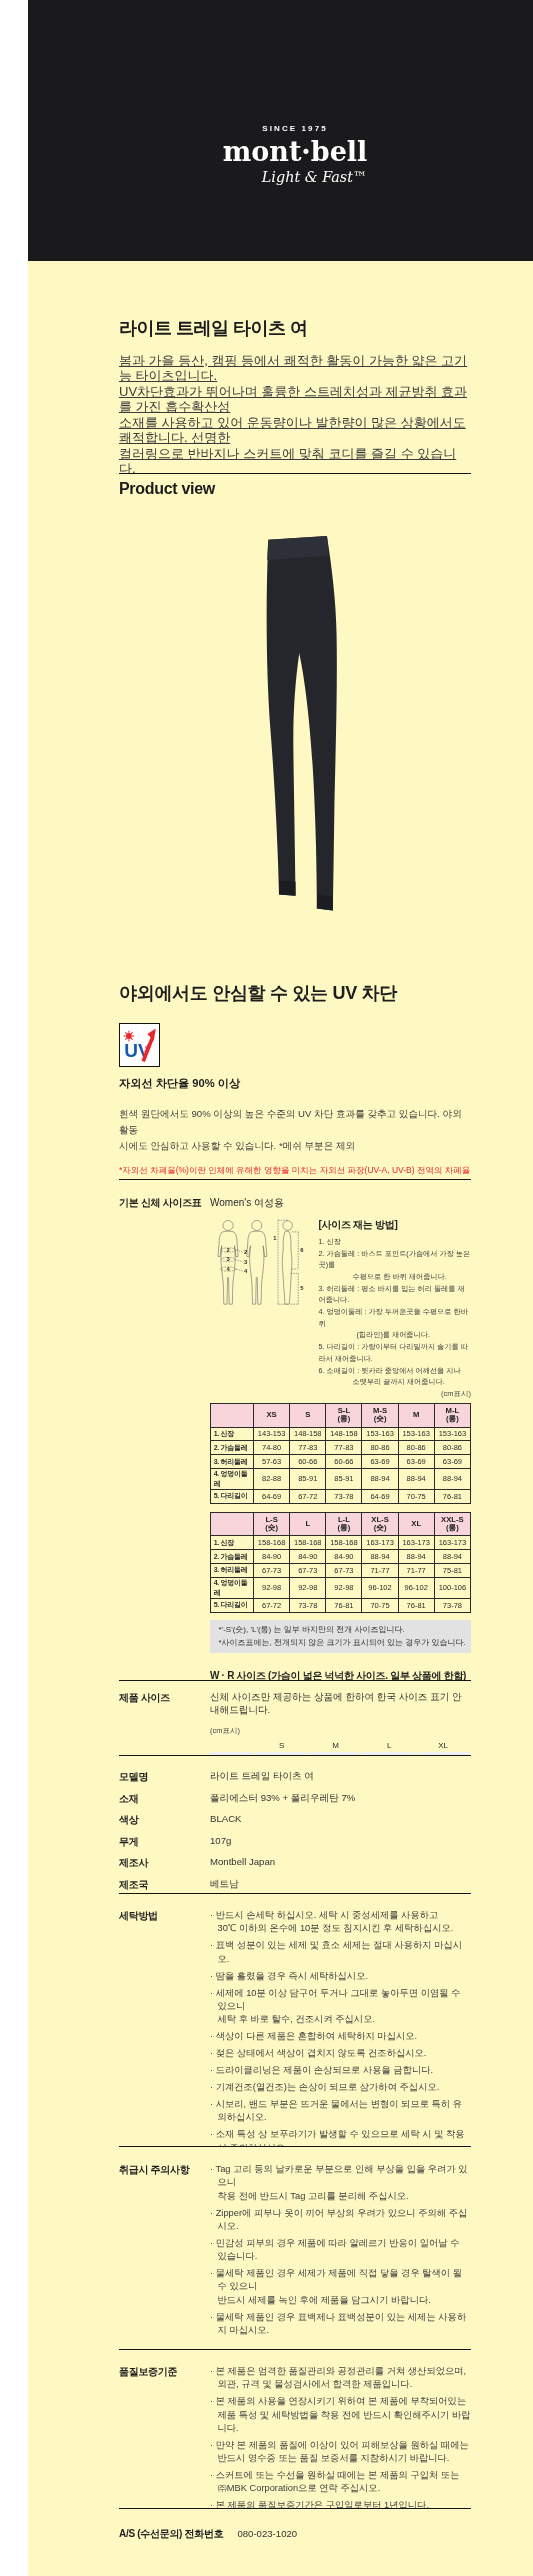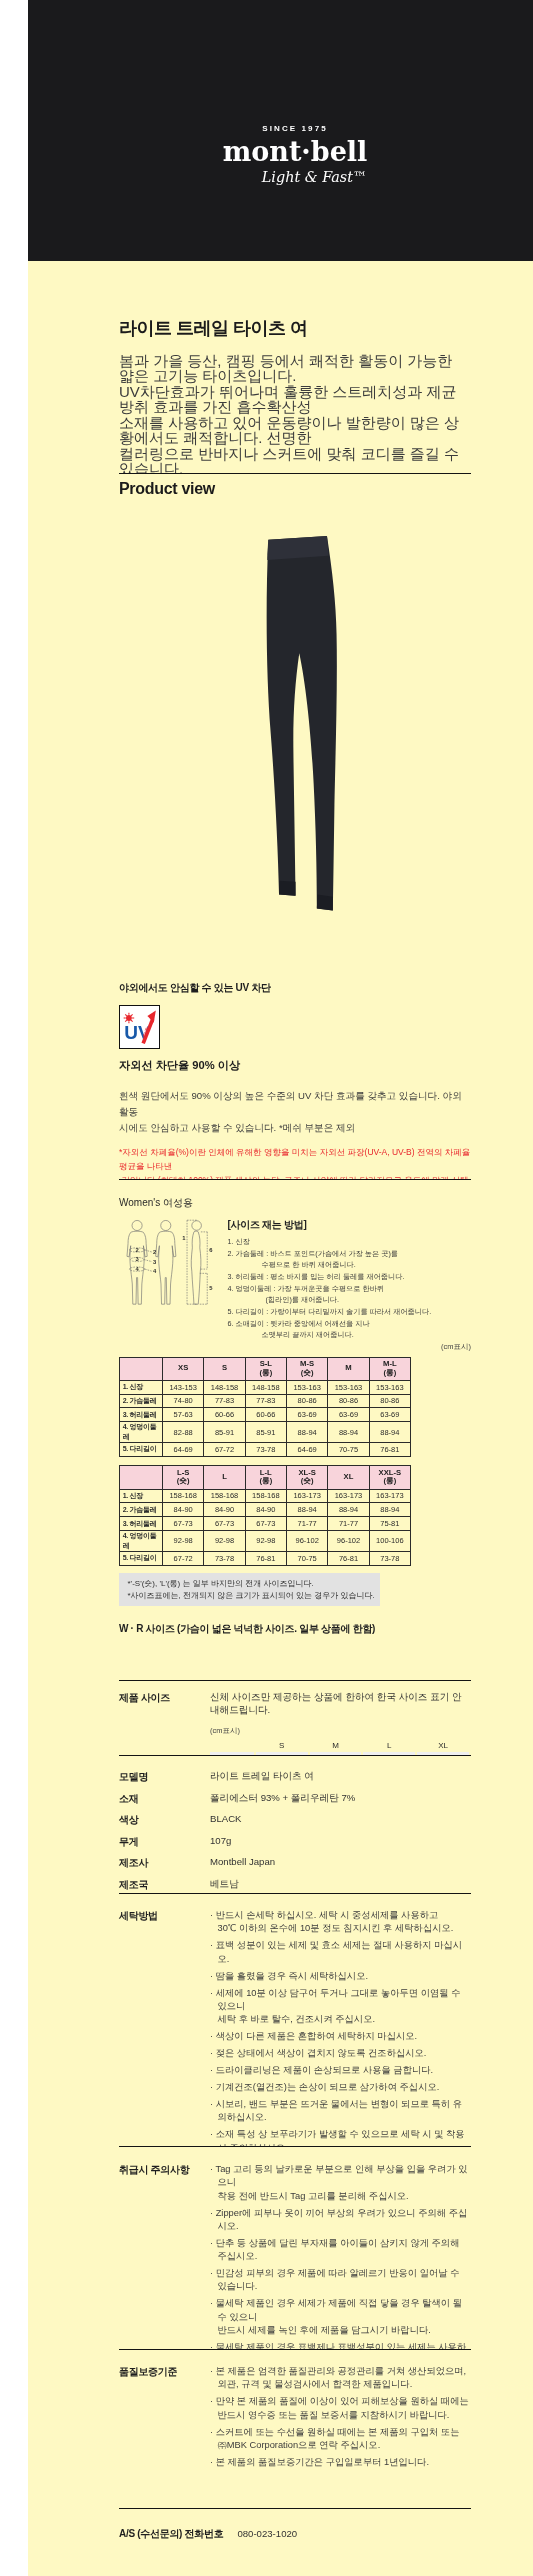--- a/index.html
+++ b/index.html
@@ -13,41 +13,41 @@
   .tagline{color:#fff;font-family:"DejaVu Serif",serif;font-style:italic;font-size:14.4px;margin-top:2.1px;text-align:right;}
   
   hr.rule{border:none;border-top:1.1px solid #141414;width:352px;margin:0 auto;}
   .blk{overflow:hidden;}
   .sec{display:flex;}
   .sec-label{width:91px;flex:none;font-size:10px;font-weight:bold;color:#1f1f1f;letter-spacing:-0.3px;}
   .sec-body{flex:1;min-width:0;}
   
   .blk-top{height:212px;}
   .title{font-size:18px;font-weight:bold;color:#1b1b1b;letter-spacing:-0.5px;margin:55px 0 0 0;}
-  .desc{font-size:15px;line-height:15.5px;color:#3c3c3c;margin-top:12.8px;white-space:pre-line;}
+  .desc{font-size:13px;line-height:15.5px;color:#3c3c3c;margin-top:12.8px;white-space:pre-line;text-decoration:underline;}
   
   .blk-pview{height:705px;}
   .pview-h{font-size:16px;font-weight:bold;color:#1b1b1b;margin-top:6.4px;letter-spacing:-0.3px;}
   .photo{text-align:center;margin-top:30px;height:389px;}
-  .uv-h{font-size:10px;font-weight:bold;color:#1e1e1e;margin-top:64px;letter-spacing:-0.3px;}
+  .uv-h{font-size:18px;font-weight:bold;color:#1e1e1e;margin-top:64px;letter-spacing:-0.3px;}
   .uv-badge{width:39px;height:42px;border:0.5px solid #111;background:#fff;margin-top:7.5px;display:flex;align-items:center;justify-content:center;}
   .uv-sub{font-size:11.2px;font-weight:bold;color:#1e1e1e;margin-top:8.5px;}
   .uv-body{font-size:9.6px;line-height:16px;color:#3c3c3c;margin-top:5.3px;white-space:pre-line;}
   .rednote{font-size:8.5px;line-height:14px;color:#e8272d;margin-top:6.4px;white-space:pre-wrap;}
   
   .blk-size{height:500px;padding-top:16px;box-sizing:border-box;}
   .gender{font-size:10px;color:#2a2a2a;}
   .diagram-row{display:flex;margin-top:7.5px;}
   .diagram-svg{flex:none;}
   .measure{flex:1;padding-left:7.5px;}
   .measure-title{font-size:10px;font-weight:bold;color:#222;margin-bottom:4.3px;letter-spacing:-0.3px;}
   .measure-list{list-style:none;margin:0;padding:0;font-size:7.2px;line-height:11.7px;color:#3a3a3a;}
   .measure-list li{white-space:pre-wrap;}
   .cmnote{font-size:7.5px;color:#444;text-align:right;margin-top:1.1px;}
-  table.sizetable{border-collapse:collapse;width:292px;margin-top:4.3px;table-layout:fixed;}
+  table.sizetable{border-collapse:collapse;width:261px;margin-top:4.3px;table-layout:fixed;}
   table.sizetable th{background:#f8d4db;border:0.5px solid #2b2b2b;font-size:7.7px;font-weight:bold;color:#222;white-space:pre-line;height:20px;line-height:8.5px;padding:1.1px 0;}
   table.sizetable td{border:0.5px solid #2b2b2b;font-size:7.5px;color:#2c2c2c;text-align:center;height:12.8px;padding:0 1.1px;}
   table.sizetable td.rowlabel{text-align:left;font-weight:bold;font-size:7px;padding-left:2.7px;letter-spacing:-0.3px;}
   table.sizetable col.c0{width:43px;}
   .graybox{background:#e2e2e2;width:261px;box-sizing:border-box;padding:4.3px 5.3px 4.3px 8.5px;font-size:8px;line-height:12.3px;color:#2e2e2e;margin-top:7.5px;white-space:pre-wrap;}
   .wr-h{font-size:10px;font-weight:bold;color:#1f1f1f;margin-top:16px;letter-spacing:-0.3px;}
   
   .blk-psize{height:74px;padding-top:9.6px;box-sizing:border-box;}
   .psize-desc{font-size:9.6px;color:#333;}
   .cmnote2{font-size:7.5px;color:#444;margin-top:9.6px;}
@@ -139,20 +139,21 @@
 시에도 안심하고 사용할 수 있습니다. *메쉬 부분은 제외</p>
       <p class="rednote">*자외선 차폐율(%)이란 인체에 유해한 영향을 미치는 자외선 파장(UV-A, UV-B) 전역의 차폐율 평균을 나타낸
  것입니다.(최대치 100%) 제품 색상의 농담, 구조나 사양에 따라 달라지므로 용도에 맞게 선택하십시오.</p>
     </div>
   </div>
 
   <hr class="rule">
 
   <div class="blk blk-size">
     <div class="content sec">
+      <div class="sec-label">기본 신체 사이즈표</div>
       <div class="sec-body">
         <div class="gender">Women's 여성용</div>
 
         <div class="diagram-row">
           <svg class="diagram-svg" width="101" height="99" viewBox="0 0 190 186">
             <g stroke="#6f6f6f" fill="none" stroke-width="1.2">
 
               <g transform="translate(34,0)">
                 <circle cx="0" cy="14" r="9.5"></circle>
                 <path d="M-12 27 C-16 32 -17 40 -17 48 L-19 72 L-15 73 L-12 52 C-13 64 -14 76 -13 86 C-12 100 -10 112 -9 124 L-8 162 L-2 162 L-1 112 L1 112 L2 162 L8 162 L9 124 C10 112 12 100 13 86 C14 76 13 64 12 52 L15 73 L19 72 L17 48 C17 40 16 32 12 27 C8 24 -8 24 -12 27 Z"></path>
@@ -468,39 +469,40 @@
   <hr class="rule">
 
   <div class="blk blk-handle">
     <div class="content sec">
       <div class="sec-label">취급시 주의사항</div>
       <div class="sec-body">
         <ul class="bullets">
             <li>· Tag 고리 등의 날카로운 부분으로 인해 부상을 입을 우려가 있으니
 착용 전에 반드시 Tag 고리를 분리해 주십시오.</li>
             <li>· Zipper에 피부나 옷이 끼어 부상의 우려가 있으니 주의해 주십시오.</li>
-            <li>· 단추 등 상품에 달린 부자재를 아이들이 삼키지 않게 주의해 주십시오.</li>
             <li>· 민감성 피부의 경우 제품에 따라 알레르기 반응이 일어날 수 있습니다.</li>
             <li>· 물세탁 제품인 경우 세제가 제품에 직접 닿을 경우 탈색이 될 수 있으니
 반드시 세제를 녹인 후에 제품을 담그시기 바랍니다.</li>
             <li>· 물세탁 제품인 경우 표백제나 표백성분이 있는 세제는 사용하지 마십시오.</li>
           </ul>
       </div>
     </div>
   </div>
 
   <hr class="rule">
 
   <div class="blk blk-warranty">
     <div class="content sec">
       <div class="sec-label">품질보증기준</div>
       <div class="sec-body">
         <ul class="bullets">
             <li>· 본 제품은 엄격한 품질관리와 공정관리를 거쳐 생산되었으며,
 외관, 규격 및 물성검사에서 합격한 제품입니다.</li>
+            <li>· 본 제품의 사용을 연장시키기 위하여 본 제품에 부착되어있는
+제품 특성 및 세탁방법을 착용 전에 반드시 확인해주시기 바랍니다.</li>
             <li>· 만약 본 제품의 품질에 이상이 있어 피해보상을 원하실 때에는
 반드시 영수증 또는 품질 보증서를 지참하시기 바랍니다.</li>
             <li>· 스커트에 또는 수선을 원하실 때에는 본 제품의 구입처 또는
 ㈜MBK Corporation으로 연락 주십시오.</li>
             <li>· 본 제품의 품질보증기간은 구입일로부터 1년입니다.</li>
           </ul>
       </div>
     </div>
   </div>
 

